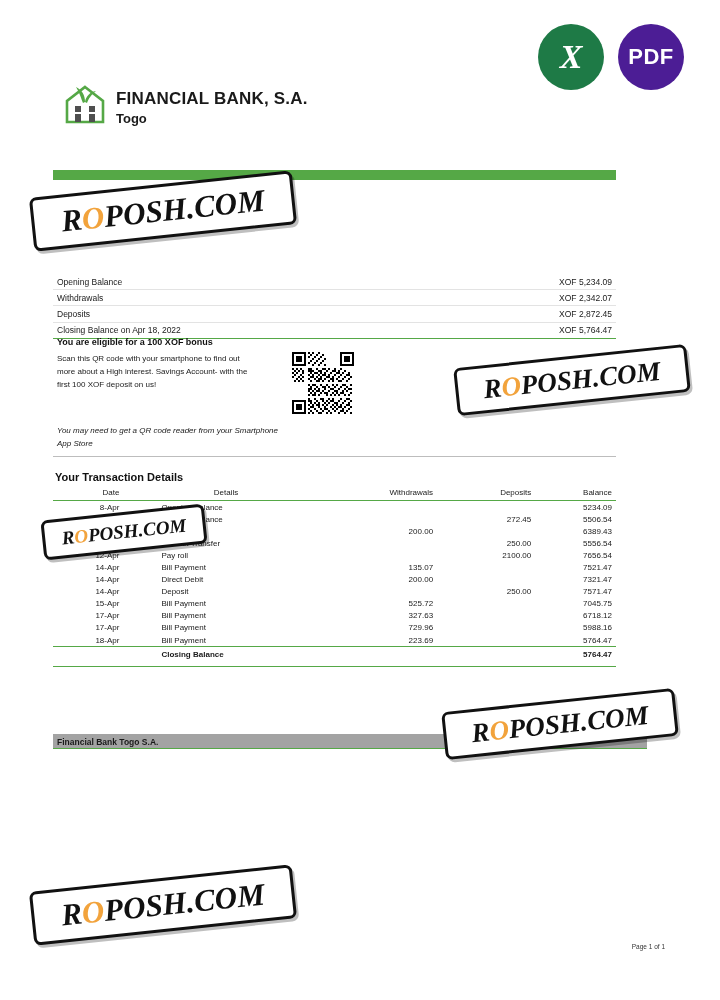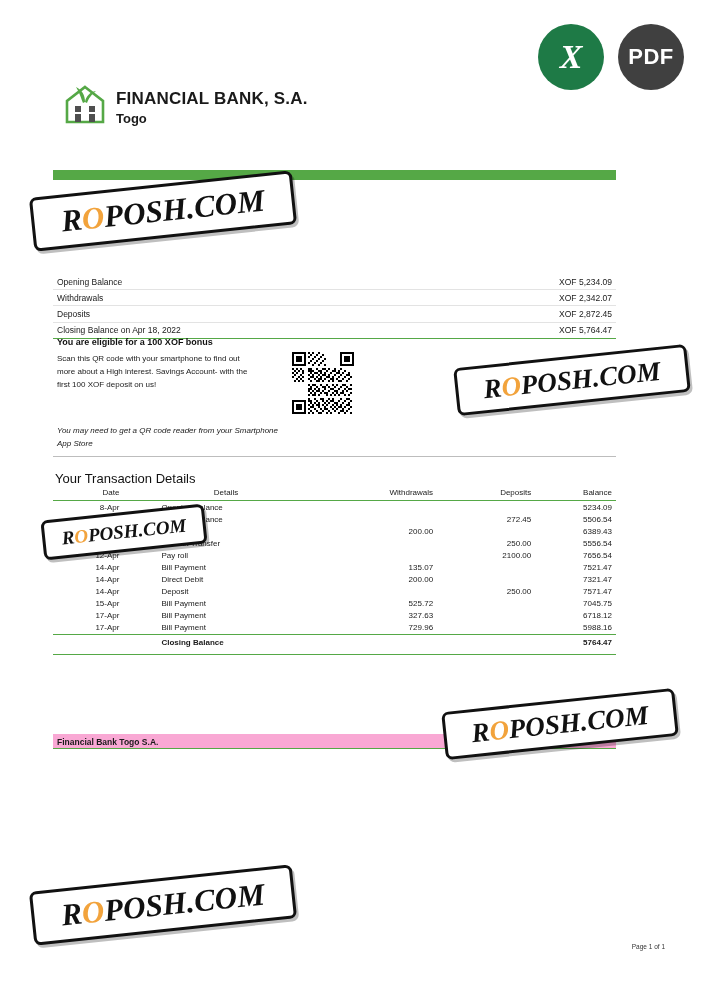--- a/index.html
+++ b/index.html
@@ -40,21 +40,21 @@
     justify-content: center;
     font-weight: bold;
   }
   .badge.xls {
     background: #1e7a46;
     font-size: 34px;
     font-style: italic;
     font-family: "Liberation Serif", serif;
   }
   .badge.pdf {
-    background: #404040;
+    background: #4c1d95;
     font-size: 22px;
     letter-spacing: 0.5px;
   }
 
   
   .bank-header {
     position: absolute;
     left: 62px;
     top: 82px;
     display: flex;
@@ -154,22 +154,22 @@
     width: 563px;
     height: 1px;
     background: #bdbdbd;
   }
 
   
   .tx-title {
     position: absolute;
     left: 55px;
     top: 471px;
-    font-size: 13px;
-    font-weight: normal;
+    font-size: 11px;
+    font-weight: bold;
     color: #111;
   }
   .tx-table {
     position: absolute;
     left: 53px;
     top: 487px;
     width: 563px;
     font-size: 8px;
     color: #1a1a1a;
     border-collapse: collapse;
@@ -197,22 +197,23 @@
     padding-bottom: 7px;
   }
 
   
   .footer-bar {
     position: absolute;
     left: 53px;
     top: 734px;
     width: 563px;
     height: 14px;
-    background: #f9a8d4;
+    background: #a3a3a3;
     border-bottom: 1.2px solid #55a846;
+    padding-left: 31px;
   }
   .footer-bar span {
     position: absolute;
     left: 4px;
     top: 2.5px;
     font-size: 8.5px;
     font-weight: bold;
     color: #1a1a1a;
   }
   .footer-list {
@@ -622,20 +623,27 @@
         <td class="col-dep"></td>
         <td class="col-bal">6718.12</td>
       </tr>
       <tr>
         <td class="col-date">17-Apr</td>
         <td class="col-details">Bill Payment</td>
         <td class="col-wd">729.96</td>
         <td class="col-dep"></td>
         <td class="col-bal">5988.16</td>
       </tr>
+      <tr>
+        <td class="col-date">18-Apr</td>
+        <td class="col-details">Bill Payment</td>
+        <td class="col-wd">223.69</td>
+        <td class="col-dep"></td>
+        <td class="col-bal">5764.47</td>
+      </tr>
       <tr class="closing">
         <td class="col-date"></td>
         <td class="col-details">Closing Balance</td>
         <td class="col-wd"></td>
         <td class="col-dep"></td>
         <td class="col-bal">5764.47</td>
       </tr>
     </tbody>
   </table>
 

